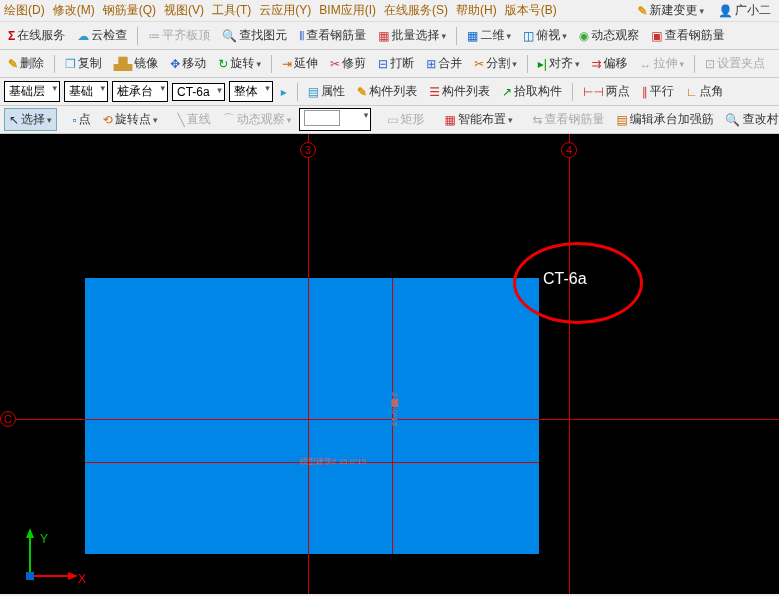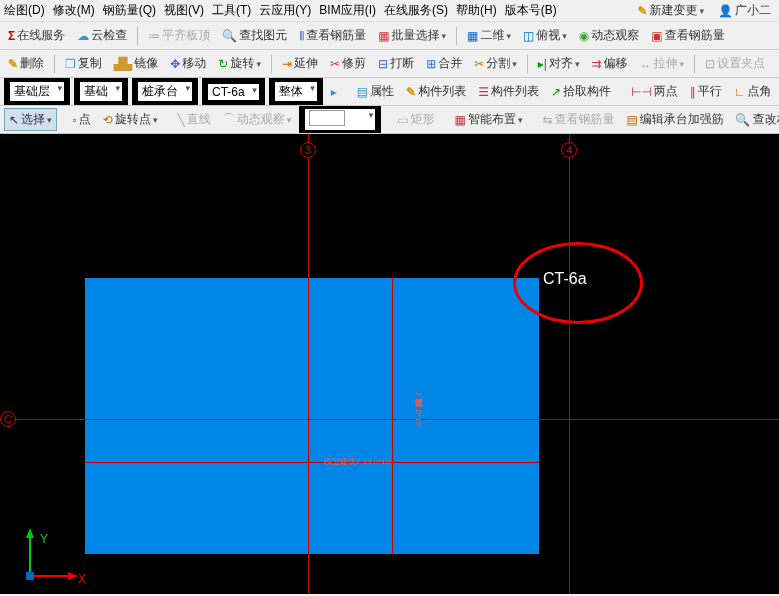--- a/index.html
+++ b/index.html
@@ -1,35 +1,35 @@
 <!DOCTYPE html>
 <html><head>
 <meta charset="utf-8">
 <style>
   * { margin: 0; padding: 0; box-sizing: border-box; }
   body { font-family: "Microsoft YaHei", SimSun, sans-serif; font-size: 12px; background: #f0f0f0; width: 779px; height: 596px; overflow: hidden; }
   .menubar { background: #f0f0f0; padding: 2px 4px; display: flex; align-items: center; gap: 8px; height: 22px; border-bottom: 1px solid #ddd; }
-  .menubar-item { color: #000000; cursor: pointer; white-space: nowrap; }
+  .menubar-item { color: #a16207; cursor: pointer; white-space: nowrap; }
   .menubar-right { margin-left: auto; display: flex; gap: 6px; align-items: center; }
   .toolbar { background: #f0f0f0; padding: 3px 4px; display: flex; align-items: center; gap: 4px; height: 28px; border-bottom: 1px solid #ccc; flex-wrap: nowrap; overflow: hidden; }
   .tbtn { display: inline-flex; align-items: center; gap: 2px; padding: 2px 4px; cursor: pointer; white-space: nowrap; color: #333; }
   .sep { width: 1px; height: 18px; background: #bbb; margin: 0 2px; }
-  .sel { border: 6px solid #000000; background: #fff; padding: 1px 14px 1px 4px; font-size: 12px; position: relative; white-space: nowrap; }
+  .sel { border: 1px solid #000000; background: #fff; padding: 1px 14px 1px 4px; font-size: 12px; position: relative; white-space: nowrap; }
   .sel::after { content: "▾"; position: absolute; right: 2px; font-size: 9px; color: #555; }
   .canvas-wrap { position: relative; width: 779px; height: 460px; background: #000; overflow: hidden; }
   .gridline-v { position: absolute; top: 0; bottom: 0; width: 1px; background: #c00; }
   .gridline-h { position: absolute; left: 0; right: 0; height: 1px; background: #c00; }
   .bubble { position: absolute; width: 16px; height: 16px; border: 1px solid #c00; border-radius: 50%; color: #c00; font-size: 11px; display: flex; align-items: center; justify-content: center; background: #000; }
   .slab { position: absolute; background: #0086e6; }
   .annot-ellipse { position: absolute; border: 3px solid #e00; border-radius: 50%; }
   .annot-text { position: absolute; color: #fff; font-size: 16px; white-space: nowrap; }
   .ucs { position: absolute; left: 20px; bottom: 8px; }
   .green { color: #0c0; } .red { color: #e00; }
   .color-swatch { width: 36px; height: 16px; background: #fff; border: 1px solid #999; display:inline-block;}
-  .tiny-label { position:absolute; font-size:8px; color:#c66;margin-left:24px;}
+  .tiny-label { position:absolute; font-size:8px; color:#c66;}
   .pencil { color:#d90; font-weight:bold; }
 </style>
 </head>
 <body>
 
 <div class="menubar">
   <span class="menubar-item">绘图(D)</span>
   <span class="menubar-item">修改(M)</span>
   <span class="menubar-item">钢筋量(Q)</span>
   <span class="menubar-item">视图(V)</span>

